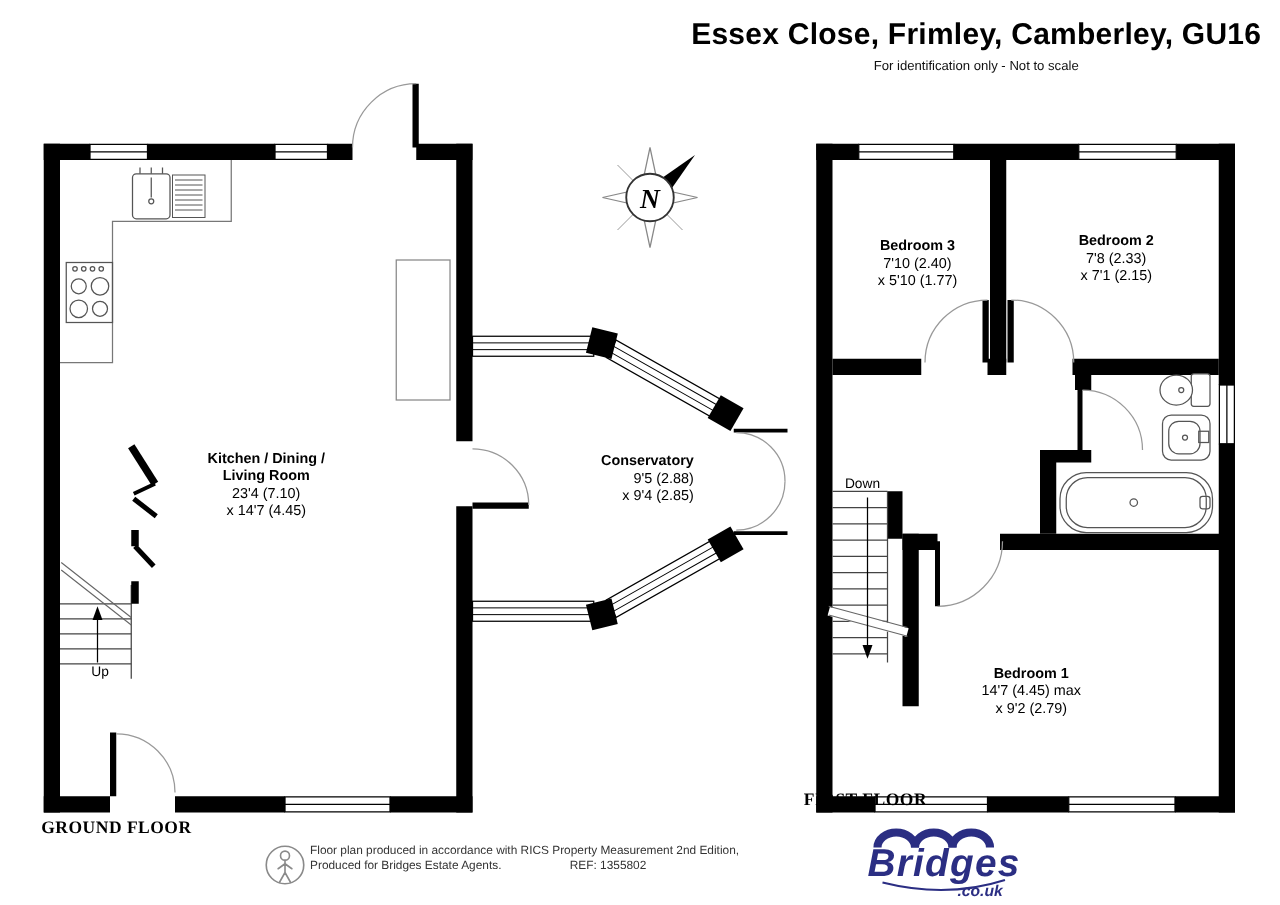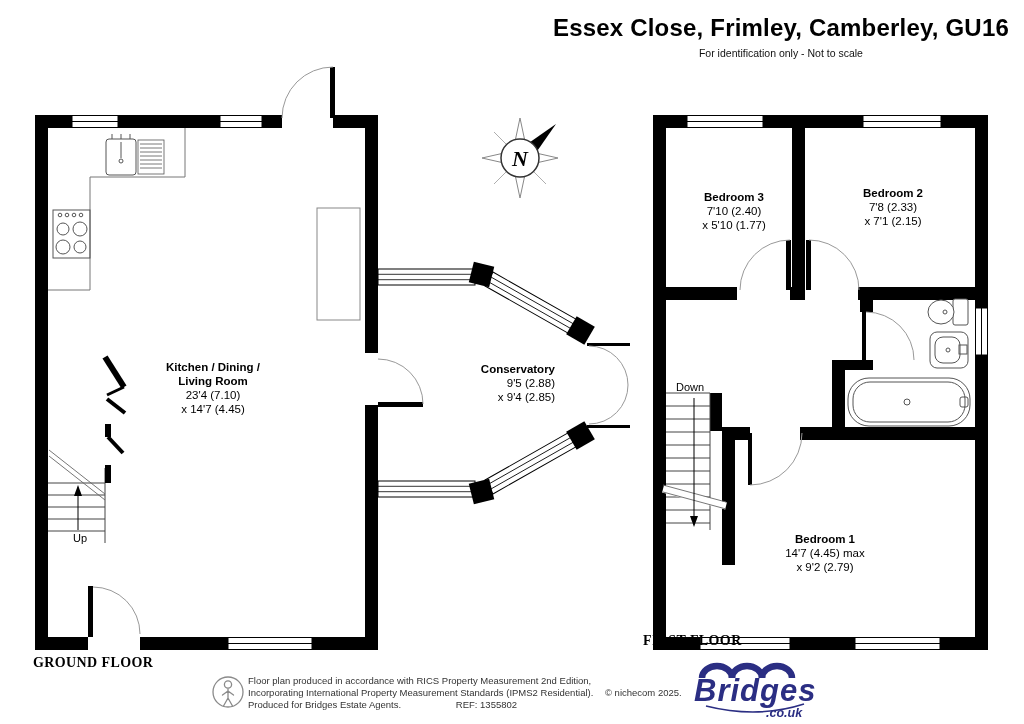--- a/index.html
+++ b/index.html
@@ -272,24 +272,20 @@
 
   <svg class="person-badge" width="38" height="38" viewBox="0 0 38 38">
     <circle cx="19" cy="19" r="15" fill="none" stroke="#8a8a8a" stroke-width="1.3"></circle>
     <circle cx="19" cy="11.5" r="3.6" fill="none" stroke="#8a8a8a" stroke-width="1.3"></circle>
     <path d="M19,16 V25 M13.5,22 L19,18 M24.5,22 L19,18 M19,25 L14.5,33 M19,25 L23.5,33" fill="none" stroke="#8a8a8a" stroke-width="1.3" stroke-linecap="round"></path>
   </svg>
 
   <div class="foot-text">
     <div>Floor plan produced in accordance with RICS Property Measurement 2nd Edition,</div>
     <div>
-      <span>Incorporating International Property Measurement Standards (IPMS2 Residential).</span>
-      <span class="cr">© nichecom 2025.</span>
-    </div>
-    <div>
       <span>Produced for Bridges Estate Agents.</span>
       <span class="rf">REF: 1355802</span>
     </div>
   </div>
 
   <div class="logo">
     <svg width="126" height="66" viewBox="0 0 126 66">
       <g stroke="#2b2e83" stroke-width="6.5" fill="none">
         <path d="M10,24 A15,12 0 0 1 40,24"></path>
         <path d="M40,24 A15,12 0 0 1 70,24"></path>

